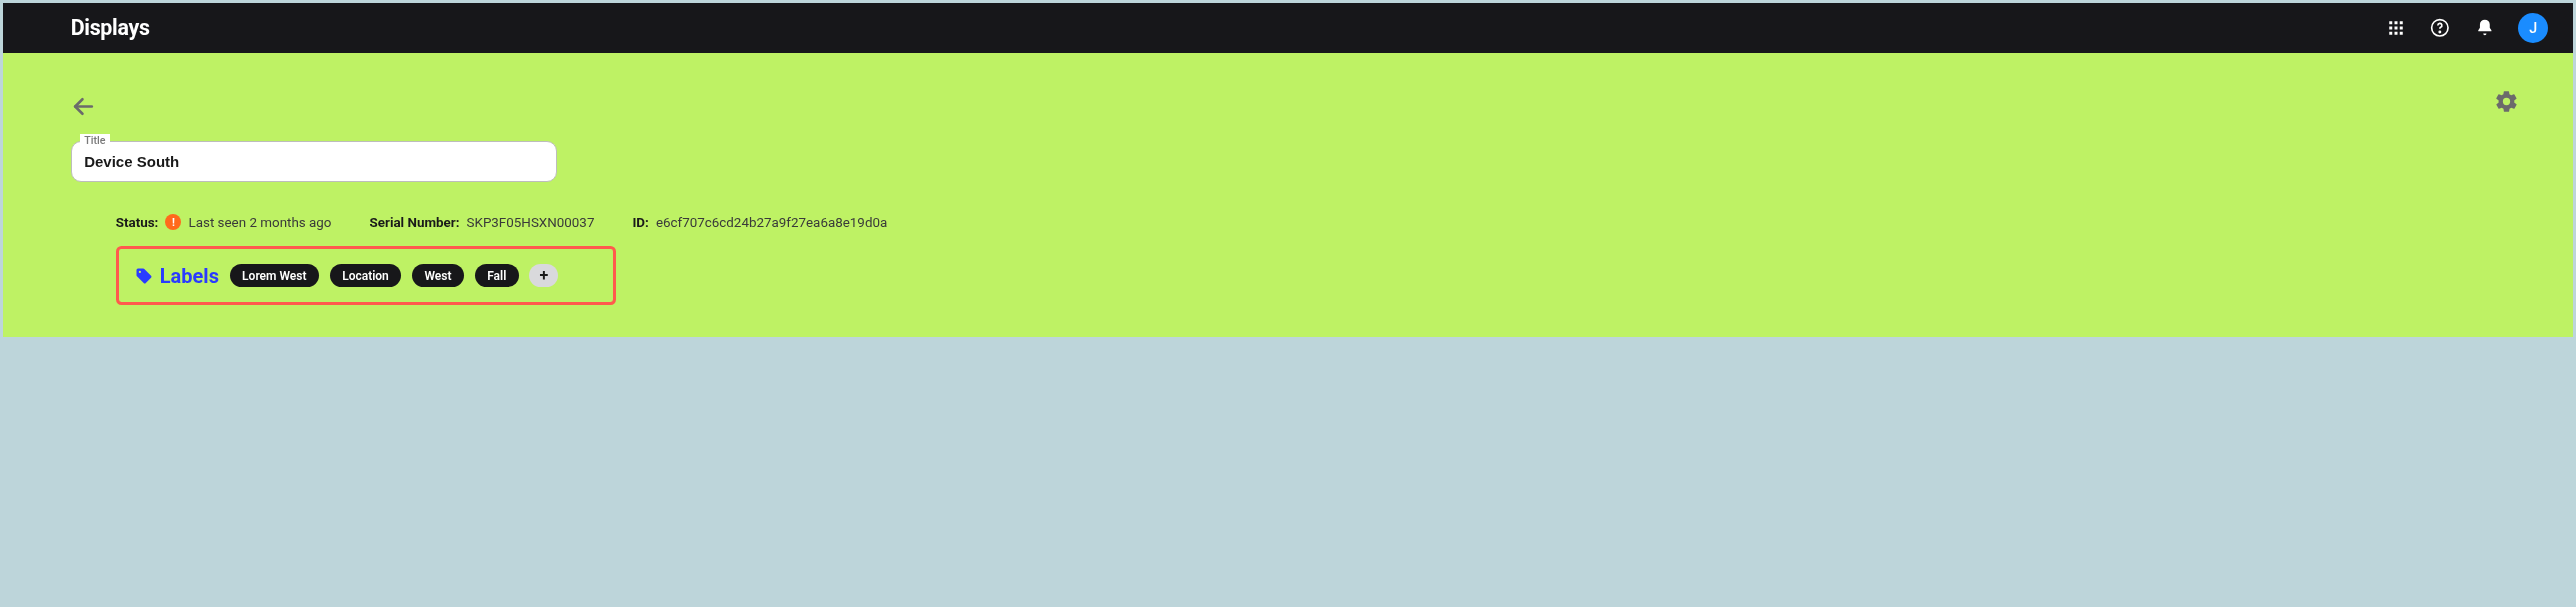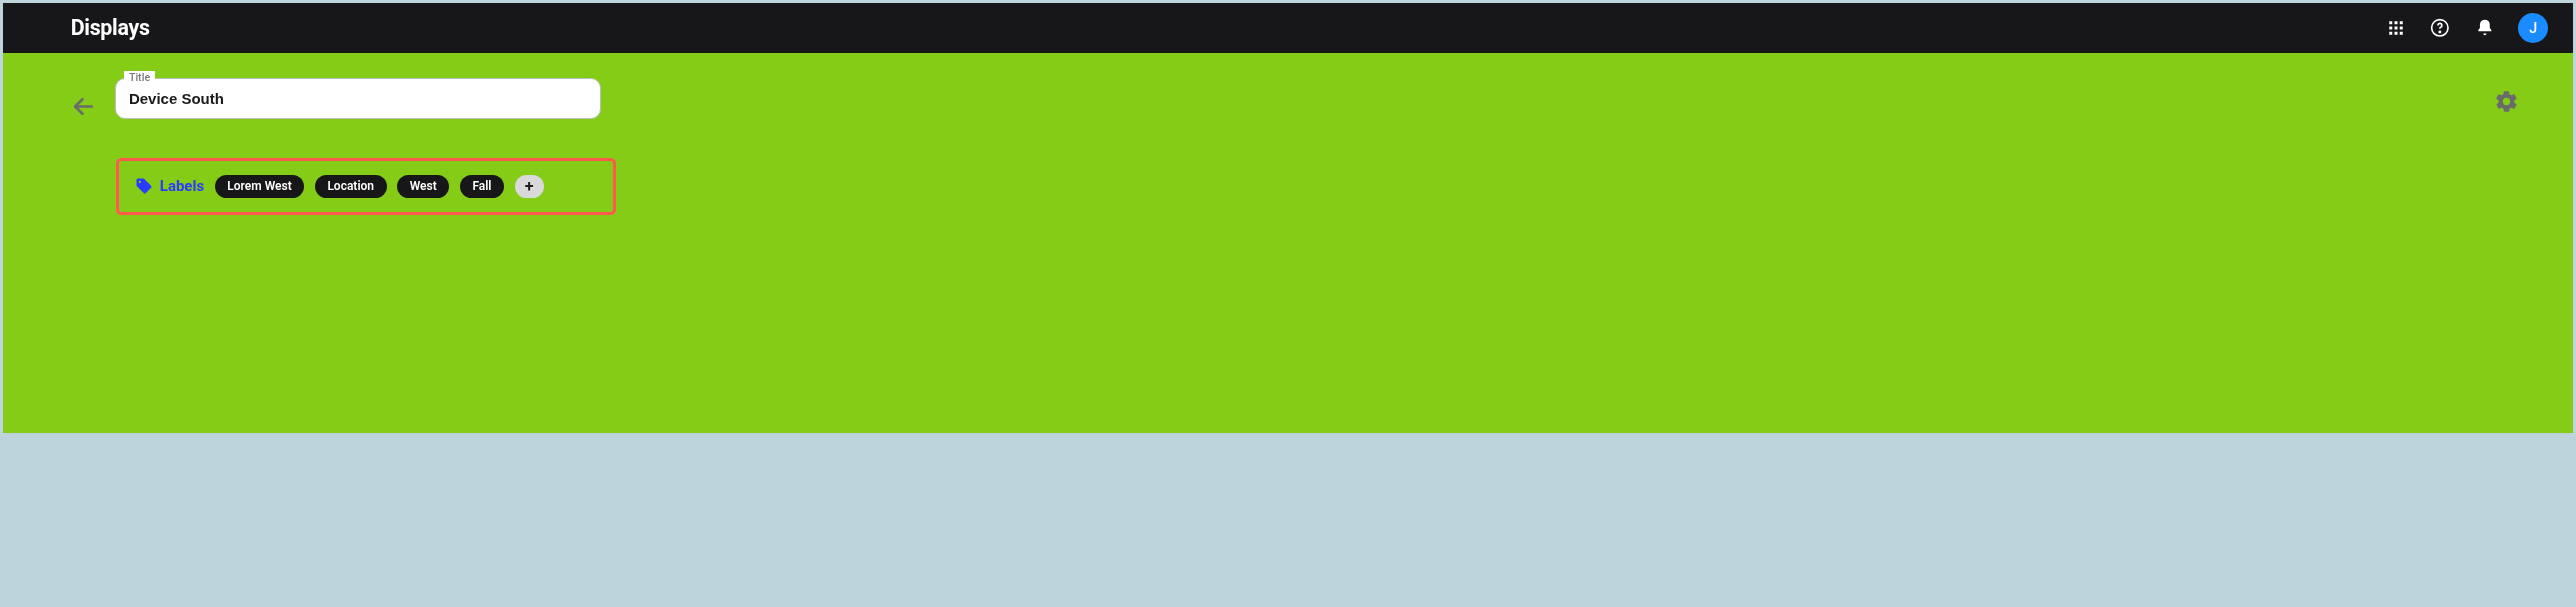--- a/index.html
+++ b/index.html
@@ -2,23 +2,23 @@
 <html style="font-size:14.3px"><head>
   <meta charset="utf-8">
   <style>
     * { margin: 0; padding: 0; box-sizing: border-box; }
     body {
       font-family: -apple-system, BlinkMacSystemFont, "Segoe UI", Roboto, Helvetica, Arial, sans-serif;
       background: #bdd5da;
       padding: 2.7px;
     }
     .app-frame {
-      background: #84cc16;
+      background: #bef264;
       width: 100%;
-      height: 430px;
+      height: 334px;
       overflow: hidden;
     }
     
     .header {
       background: #17171a;
       height: 50px;
       display: flex;
       align-items: center;
       padding: 0 25px 0 68px;
       color: #ffffff;
@@ -58,20 +58,21 @@
     }
     
     .body {
       padding: 25px 68px 25px 68px;
       position: relative;
     }
     .top-row {
       display: flex;
       align-items: flex-start;
       gap: 19.7px;
+      flex-direction: column;
     }
     .back-arrow {
       margin-top: 16px;
       color: #6b6b6b;
       cursor: pointer;
     }
     .form-col {
       flex: 0 0 auto;
     }
     .settings-gear {
@@ -157,21 +158,21 @@
       align-items: center;
       gap: 10.7px;
       width: 500px;
     }
     .labels-link {
       display: inline-flex;
       align-items: center;
       gap: 7.1px;
       color: #2a3bff;
       font-weight: 700;
-      font-size: 15px;
+      font-size: 20px;
       cursor: pointer;
     }
     .chip {
       background: #17171a;
       color: #ffffff;
       border-radius: 892px;
       padding: 4.5px 12.5px;
       font-size: 12px;
       font-weight: 600;
     }
@@ -247,20 +248,35 @@
       </div>
 
       <span class="settings-gear">
         <svg width="25" height="25" viewBox="0 0 24 24" fill="currentColor">
           <path d="M19.4 13a7.5 7.5 0 0 0 .1-1 7.5 7.5 0 0 0-.1-1l2.1-1.6a.5.5 0 0 0 .1-.6l-2-3.5a.5.5 0 0 0-.6-.2l-2.5 1a7.3 7.3 0 0 0-1.7-1l-.4-2.6a.5.5 0 0 0-.5-.4h-4a.5.5 0 0 0-.5.4l-.4 2.6a7.3 7.3 0 0 0-1.7 1l-2.5-1a.5.5 0 0 0-.6.2l-2 3.5a.5.5 0 0 0 .1.6L4.5 11a7.5 7.5 0 0 0-.1 1 7.5 7.5 0 0 0 .1 1l-2.1 1.6a.5.5 0 0 0-.1.6l2 3.5a.5.5 0 0 0 .6.2l2.5-1a7.3 7.3 0 0 0 1.7 1l.4 2.6a.5.5 0 0 0 .5.4h4a.5.5 0 0 0 .5-.4l.4-2.6a7.3 7.3 0 0 0 1.7-1l2.5 1a.5.5 0 0 0 .6-.2l2-3.5a.5.5 0 0 0-.1-.6L19.4 13zM12 15.5A3.5 3.5 0 1 1 15.5 12 3.5 3.5 0 0 1 12 15.5z"></path>
         </svg>
       </span>
     </div>
 
     <div class="content-indent">
+      <div class="meta-row">
+        <div class="meta-block">
+          <span class="meta-label">Status:</span>
+          <span class="status-icon">!</span>
+          <span class="meta-value">Last seen 2 months ago</span>
+        </div>
+        <div class="meta-block">
+          <span class="meta-label">Serial Number:</span>
+          <span class="meta-value">SKP3F05HSXN00037</span>
+        </div>
+        <div class="meta-block">
+          <span class="meta-label">ID:</span>
+          <span class="meta-value">e6cf707c6cd24b27a9f27ea6a8e19d0a</span>
+        </div>
+      </div>
 
       <div class="labels-box">
         <span class="labels-link">
           <svg width="18" height="18" viewBox="0 0 24 24" fill="currentColor">
             <path d="M21.4 11.6 12.4 2.6A2 2 0 0 0 11 2H4a2 2 0 0 0-2 2v7a2 2 0 0 0 .6 1.4l9 9a2 2 0 0 0 2.8 0l7-7a2 2 0 0 0 0-2.8zM6.5 8A1.5 1.5 0 1 1 8 6.5 1.5 1.5 0 0 1 6.5 8z"></path>
           </svg>
           <span>Labels</span>
         </span>
         <span class="chip">Lorem West</span>
         <span class="chip">Location</span>

